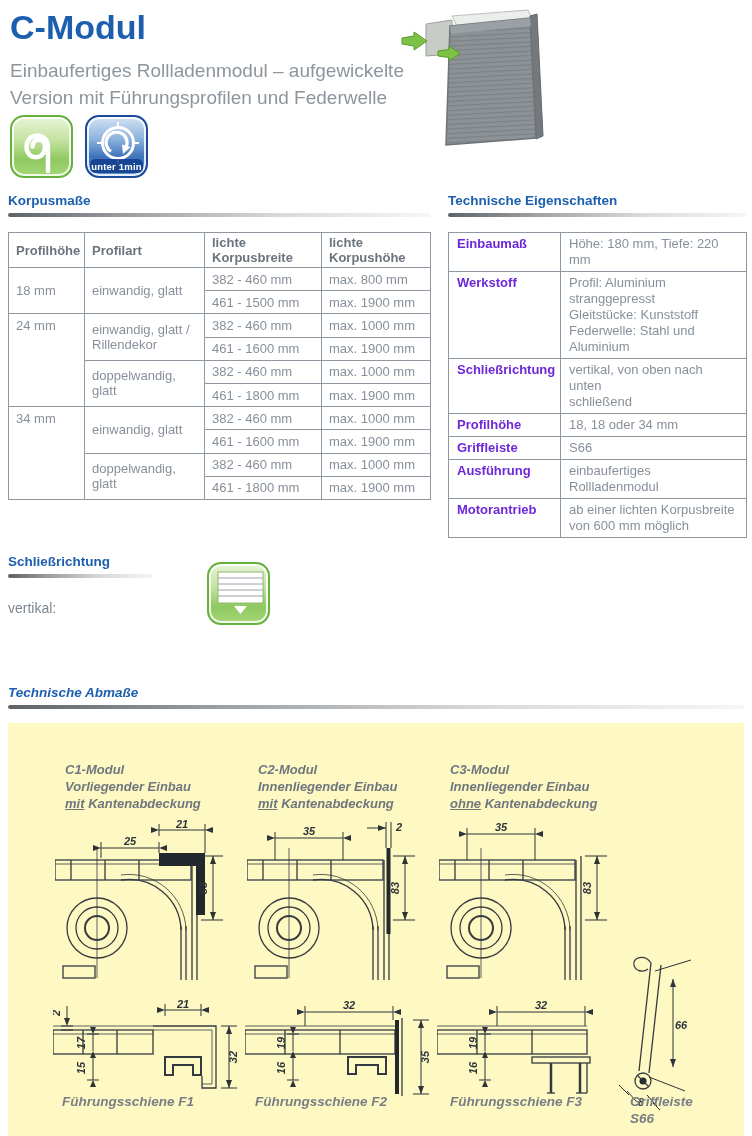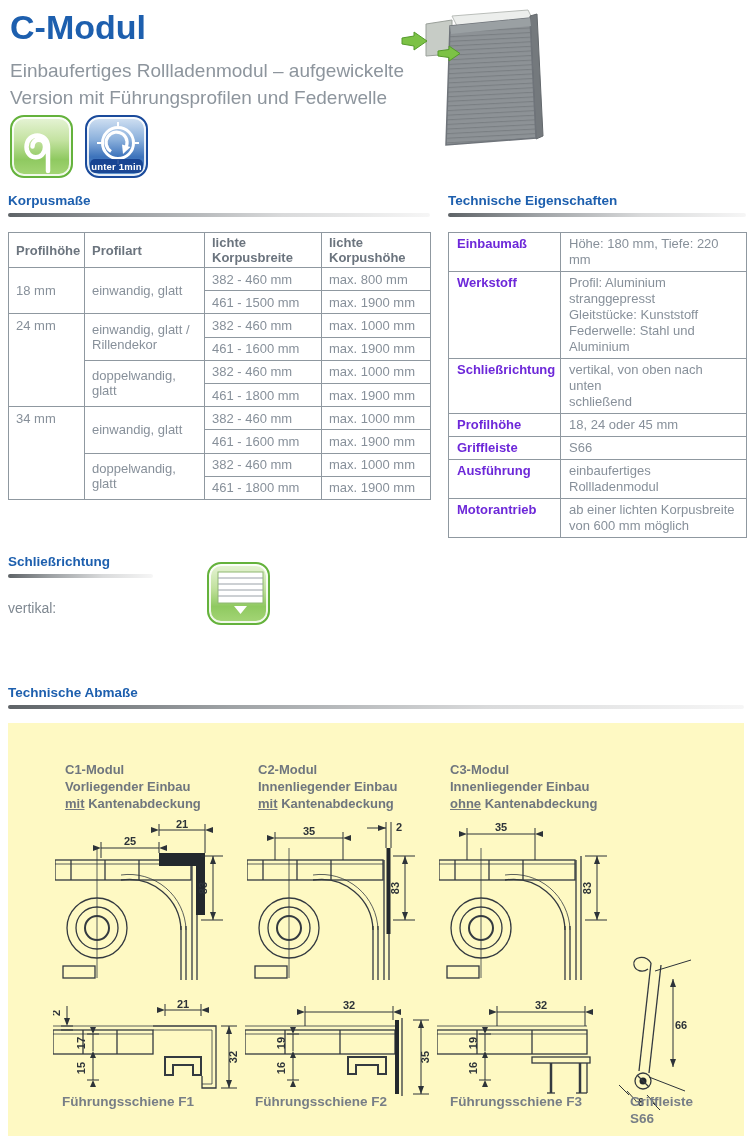--- a/index.html
+++ b/index.html
@@ -196,21 +196,21 @@
     <tr>
       <td class="lab">Schließrichtung</td>
       <td>
         <div>vertikal, von oben nach unten</div>
         <div>schließend</div>
       </td>
     </tr>
     <tr>
       <td class="lab">Profilhöhe</td>
       <td>
-            <div>18, 24 oder 45 mm</div>
+            <div>18, 18 oder 34 mm</div>
           </td>
     </tr>
     <tr>
       <td class="lab">Griffleiste</td>
       <td>
             <div>S66</div>
           </td>
     </tr>
     <tr>
       <td class="lab">Ausführung</td>
@@ -240,21 +240,21 @@
   <svg width="63" height="63" viewBox="0 0 63 63">
     <rect x="9" y="8" width="45" height="31" fill="#ffffff" stroke="#8fb873" stroke-width="1"></rect>
     <line x1="9" y1="14" x2="54" y2="14" stroke="#9aa1a8" stroke-width="1"></line>
     <line x1="9" y1="20" x2="54" y2="20" stroke="#9aa1a8" stroke-width="1"></line>
     <line x1="9" y1="26" x2="54" y2="26" stroke="#9aa1a8" stroke-width="1"></line>
     <line x1="9" y1="32" x2="54" y2="32" stroke="#9aa1a8" stroke-width="1"></line>
     <polygon points="25,42 38,42 31.5,50" fill="#ffffff"></polygon>
   </svg>
 </div>
 
-<div class="section" style="left:8px;top:685px;width:584px;">
+<div class="section" style="left:8px;top:685px;width:584px;font-style:italic;">
   <div class="sec-head">Technische Abmaße</div>
   <div class="rule" style="width:736px;"></div>
 
   <div class="draw-box">
 
     <div class="mod-title" style="left:57px;top:38px;">
       <div>C1-Modul</div>
       <div>Vorliegender Einbau</div>
       <div><span class="u">mit</span> <span>Kantenabdeckung</span></div>
     </div>

